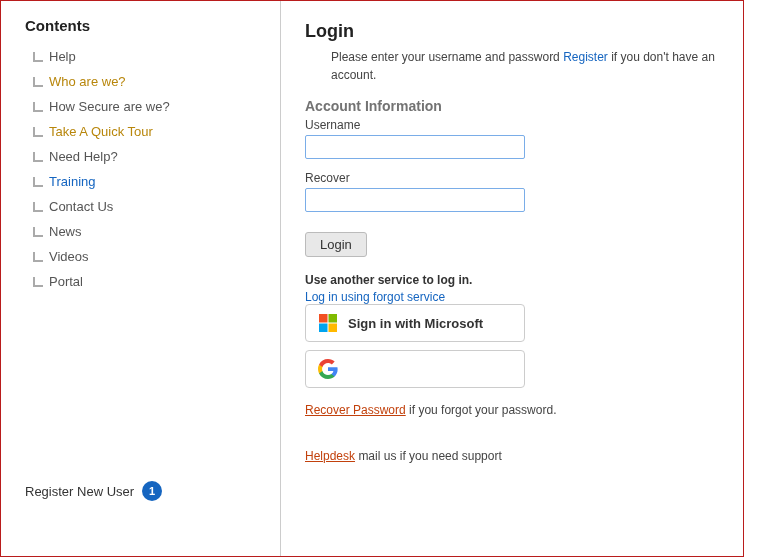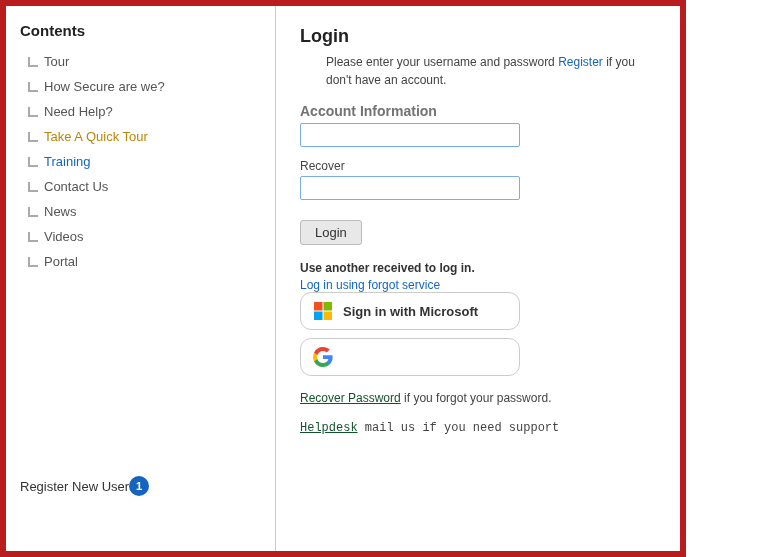--- a/index.html
+++ b/index.html
@@ -4,23 +4,24 @@
   <style>
     * { box-sizing: border-box; margin: 0; padding: 0; }
     body {
       font-family: Arial, sans-serif;
       font-size: 13px;
       background: #fff;
       color: #333;
     }
     .outer {
       display: flex;
-      width: 686px;
+      width: 744px;
       min-height: 557px;
-      border: 6px solid #b91c1c;
+      border: 1px solid #b91c1c;
+      padding-left: 10px;
     }
     
     .sidebar {
       width: 270px;
       min-width: 270px;
       border-right: 1px solid #ccc;
       padding: 10px 0;
       position: relative;
     }
     .sidebar-title {
@@ -135,21 +136,21 @@
       font-size: 12px;
       color: #1565c0;
       margin-bottom: 8px;
       text-decoration: none;
     }
     .oauth-btn {
       display: flex;
       align-items: center;
       width: 220px;
       border: 1px solid #ccc;
-      border-radius: 11px;
+      border-radius: 4px;
       padding: 8px 12px;
       margin-bottom: 8px;
       cursor: pointer;
       background: #fff;
       font-size: 13px;
       font-weight: bold;
       color: #333;
       gap: 10px;
     }
     .microsoft-icon {
@@ -162,50 +163,54 @@
       height: 20px;
       flex-shrink: 0;
     }
     .footer-links {
       margin-top: 12px;
       font-size: 12px;
       line-height: 1.8;
       color: #444;
     }
     .footer-links a {
-      color: #14532d;
+      color: #c2410c;
       text-decoration: underline;
     }
     .register-row {
       display: flex;
       align-items: center;
       position: absolute;
       bottom: 55px;
       left: 14px;
+      gap: 8px;
     }
   </style>
 </head>
 <body>
 
 <div class="outer">
 
   <div class="sidebar">
     <div class="sidebar-title">Contents</div>
 
     <a class="sidebar-item">
-      <span>Tour</span>
+      <span>Help</span>
+    </a>
+    <a class="sidebar-item gold">
+      <span>Who are we?</span>
     </a>
     <a class="sidebar-item">
       <span>How Secure are we?</span>
-    </a>
-    <a class="sidebar-item">
-      <span>Need Help?</span>
     </a>
     <a class="sidebar-item gold">
       <span>Take A Quick Tour</span>
+    </a>
+    <a class="sidebar-item">
+      <span>Need Help?</span>
     </a>
     <a class="sidebar-item blue">
       <span>Training</span>
     </a>
     <a class="sidebar-item">
       <span>Contact Us</span>
     </a>
     <a class="sidebar-item">
       <span>News</span>
     </a>
@@ -226,31 +231,32 @@
     <div class="login-title">Login</div>
     <div class="login-desc">
       <span>Please enter your username and password</span>
       <a href="#">Register</a>
       <span> if you don't have an account.</span>
     </div>
 
     <div class="section-header">Account Information</div>
 
     <div class="form-group">
+      <label class="form-label">Username</label>
       <input class="form-input" type="text" style="">
     </div>
 
     <div class="form-group">
       <label class="form-label">Recover</label>
       <input class="form-input" type="password" style="">
     </div>
 
     <button class="login-btn">Login</button>
 
-    <div class="service-title">Use another received to log in.</div>
+    <div class="service-title">Use another service to log in.</div>
     <a href="#" class="service-subtitle">Log in using forgot service</a>
 
     
     <button class="oauth-btn">
       <svg class="microsoft-icon" viewBox="0 0 20 20" xmlns="http://www.w3.org/2000/svg">
         <rect x="1" y="1" width="8.5" height="8.5" fill="#f25022"></rect>
         <rect x="10.5" y="1" width="8.5" height="8.5" fill="#7fba00"></rect>
         <rect x="1" y="10.5" width="8.5" height="8.5" fill="#00a4ef"></rect>
         <rect x="10.5" y="10.5" width="8.5" height="8.5" fill="#ffb900"></rect>
       </svg>
@@ -265,19 +271,19 @@
         <path d="M4.4 11.92A5.97 5.97 0 0 1 4.08 10c0-.67.12-1.32.32-1.92V5.5H1.06A10 10 0 0 0 0 10c0 1.62.39 3.14 1.06 4.5l3.34-2.58z" fill="#FBBC05"></path>
         <path d="M10 3.98c1.47 0 2.78.5 3.82 1.5l2.86-2.86C14.97 1.0 12.7 0 10 0A10 10 0 0 0 1.06 5.5l3.34 2.58C5.2 5.73 7.4 3.98 10 3.98z" fill="#EA4335"></path>
       </svg>
     </button>
 
     <div class="footer-links">
       <div>
         <a href="#">Recover Password</a>
         <span> if you forgot your password.</span>
       </div>
-      <div style="margin-top:8px;font-family:Liberation Mono, monospace;">
+      <div style="margin-top:24px;">
         <a href="#">Helpdesk</a>
         <span> mail us if you need support</span>
       </div>
     </div>
   </div>
 </div>
 
 </body></html>

